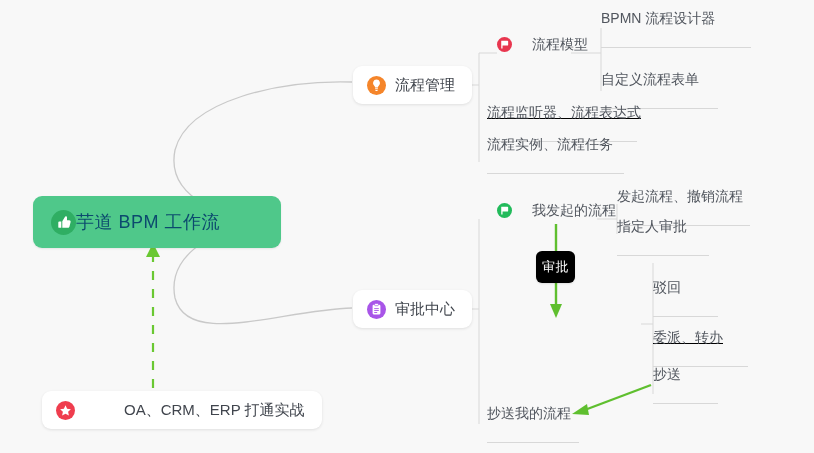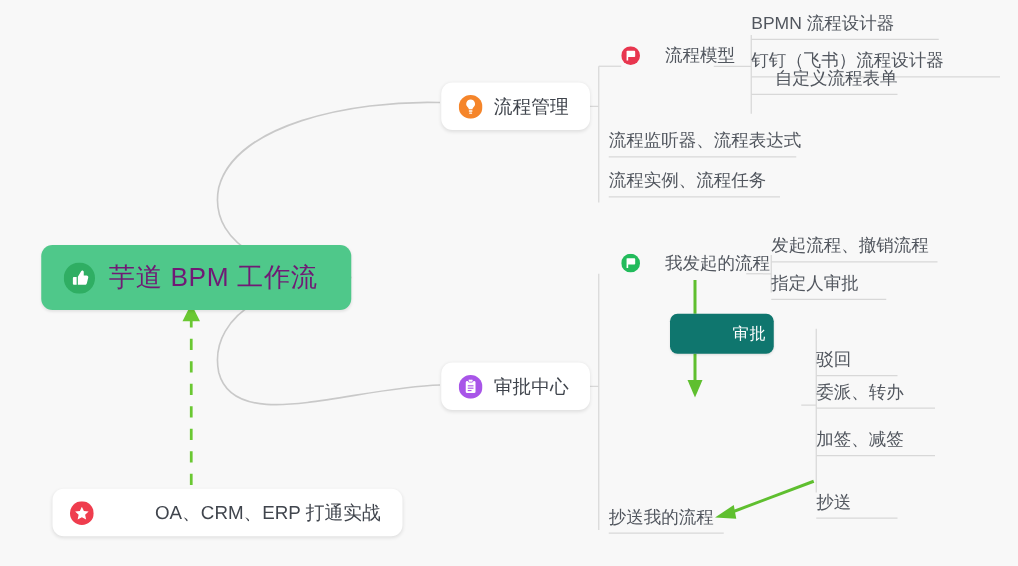--- a/index.html
+++ b/index.html
@@ -20,22 +20,22 @@
     left:33px;top:196px;
     width:248px;height:52px;
     background:#4fc88a;
     border-radius:9px;
     display:flex;align-items:center;
     padding-left:18px;
     box-sizing:border-box;
     box-shadow:0 1px 2px rgba(0,0,0,.08);
   }
   .root-label{
-    color:#701a75;font-size:21px;letter-spacing:.5px;
-    margin-left:11px;white-space:nowrap;
+    color:#0c4a6e;font-size:18px;letter-spacing:.5px;
+    white-space:nowrap;
   }
 
   
   .pill{
     position:absolute;
     background:#ffffff;
     border-radius:9px;
     height:38px;
     display:flex;align-items:center;
     padding:0 17px 0 14px;
@@ -46,43 +46,42 @@
   .pill .pill-label{font-size:15px;color:#40454d;margin-left:9px;}
 
   #node-liucheng{left:353px;top:66px;}
   #node-shenpi{left:353px;top:290px;}
   #node-oa{left:42px;top:391px;gap:40px;}
 
   
   .leaf{
     position:absolute;
     display:flex;align-items:flex-end;
-    padding-bottom:5px;
+    padding-bottom:21px;
     box-sizing:border-box;
     white-space:nowrap;
     border-bottom:1px solid #d8d8d8;
   }
   .leaf .leaf-label{font-size:14px;color:#51565e;line-height:16px;}
   .leaf.has-icon .leaf-label{margin-left:20px;}
   .leaf.no-line{border-bottom:none;}
 
   
   .ic{display:inline-block;flex:0 0 auto;line-height:0;}
   .ic svg{display:block;}
 
   
   .badge-approve{
     position:absolute;
     left:536px;top:251px;
     width:39px;height:32px;
-    background:#0f766e;
+    background:#000000;
     border-radius:6px;
     display:flex;align-items:center;justify-content:center;
     box-shadow:0 1px 2px rgba(0,0,0,.10);
-    padding-left:44px;
   }
   .badge-approve span{color:#ffffff;font-size:13px;letter-spacing:.5px;}
 </style>
 </head>
 <body>
 
 <div id="canvas">
 
   <svg class="wires" viewBox="0 0 814 453">
 
@@ -169,28 +168,25 @@
         <circle cx="7.5" cy="7.5" r="7.5" fill="#e8364f"></circle>
         <path d="M4.9 3.8v7.6M4.9 4.3h5.6v3.6H4.9z" fill="#ffffff" stroke="#ffffff" stroke-width="1.3" stroke-linejoin="round"></path>
       </svg>
     </span>
     <span class="leaf-label">流程模型</span>
   </div>
 
   <div class="leaf" style="left:601px;top:10px;width:150px;">
     <span class="leaf-label">BPMN 流程设计器</span>
   </div>
-  <div class="leaf" style="left:601px;top:40px;width:199px;">
-    <span class="leaf-label">钉钉（飞书）流程设计器</span>
-  </div>
-  <div class="leaf" style="left:601px;top:54px;width:117px;justify-content:flex-end;">
+  <div class="leaf" style="left:601px;top:71px;width:117px;">
     <span class="leaf-label">自定义流程表单</span>
   </div>
 
-  <div class="leaf" style="left:487px;top:104px;width:150px;">
+  <div class="leaf" style="left:487px;top:104px;width:150px;text-decoration:underline;">
     <span class="leaf-label">流程监听器、流程表达式</span>
   </div>
   <div class="leaf" style="left:487px;top:136px;width:137px;">
     <span class="leaf-label">流程实例、流程任务</span>
   </div>
 
   <div class="leaf has-icon no-line" style="left:497px;top:202px;">
     <span class="ic">
       <svg width="15" height="15" viewBox="0 0 15 15">
         <circle cx="7.5" cy="7.5" r="7.5" fill="#22bb5b"></circle>
@@ -208,27 +204,24 @@
   </div>
 
   <div class="badge-approve">
     <span>审批</span>
   </div>
 
 
   <div class="leaf" style="left:653px;top:279px;width:65px;">
     <span class="leaf-label">驳回</span>
   </div>
-  <div class="leaf" style="left:653px;top:305px;width:95px;">
+  <div class="leaf" style="left:653px;top:329px;width:95px;text-decoration:underline;">
     <span class="leaf-label">委派、转办</span>
   </div>
-  <div class="leaf" style="left:653px;top:343px;width:95px;">
-    <span class="leaf-label">加签、减签</span>
-  </div>
-  <div class="leaf" style="left:653px;top:393px;width:65px;">
+  <div class="leaf" style="left:653px;top:366px;width:65px;">
     <span class="leaf-label">抄送</span>
   </div>
 
   <div class="leaf" style="left:487px;top:405px;width:92px;">
     <span class="leaf-label">抄送我的流程</span>
   </div>
 
 </div>
 
 </body></html>

